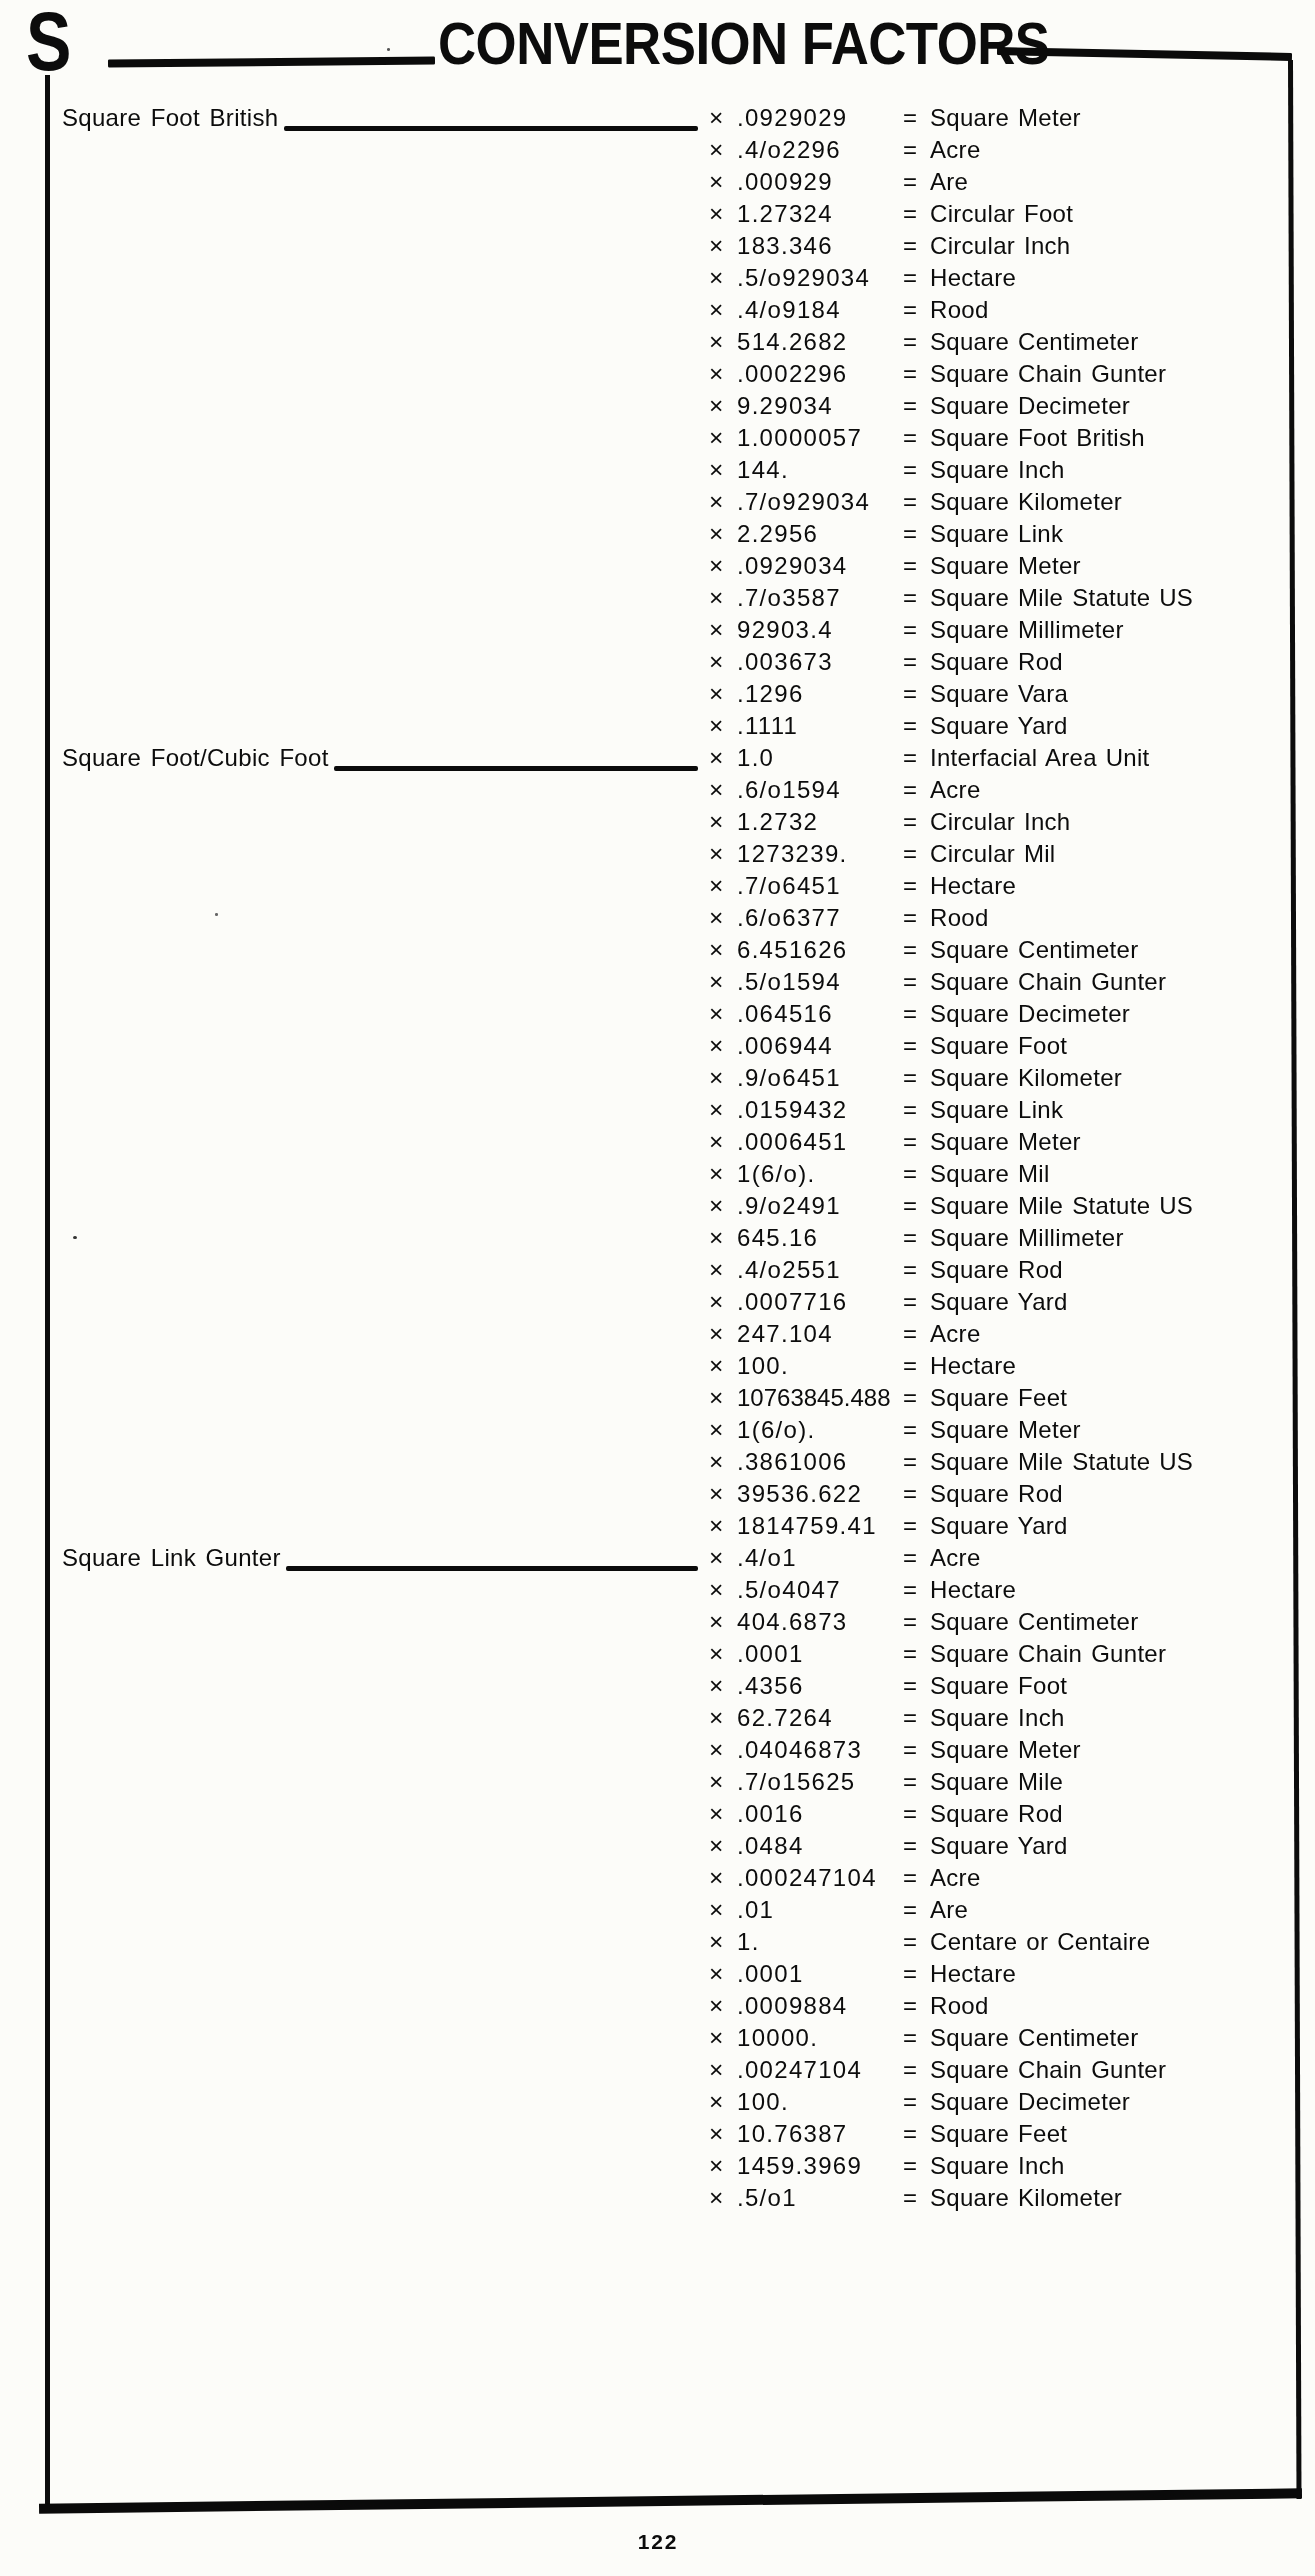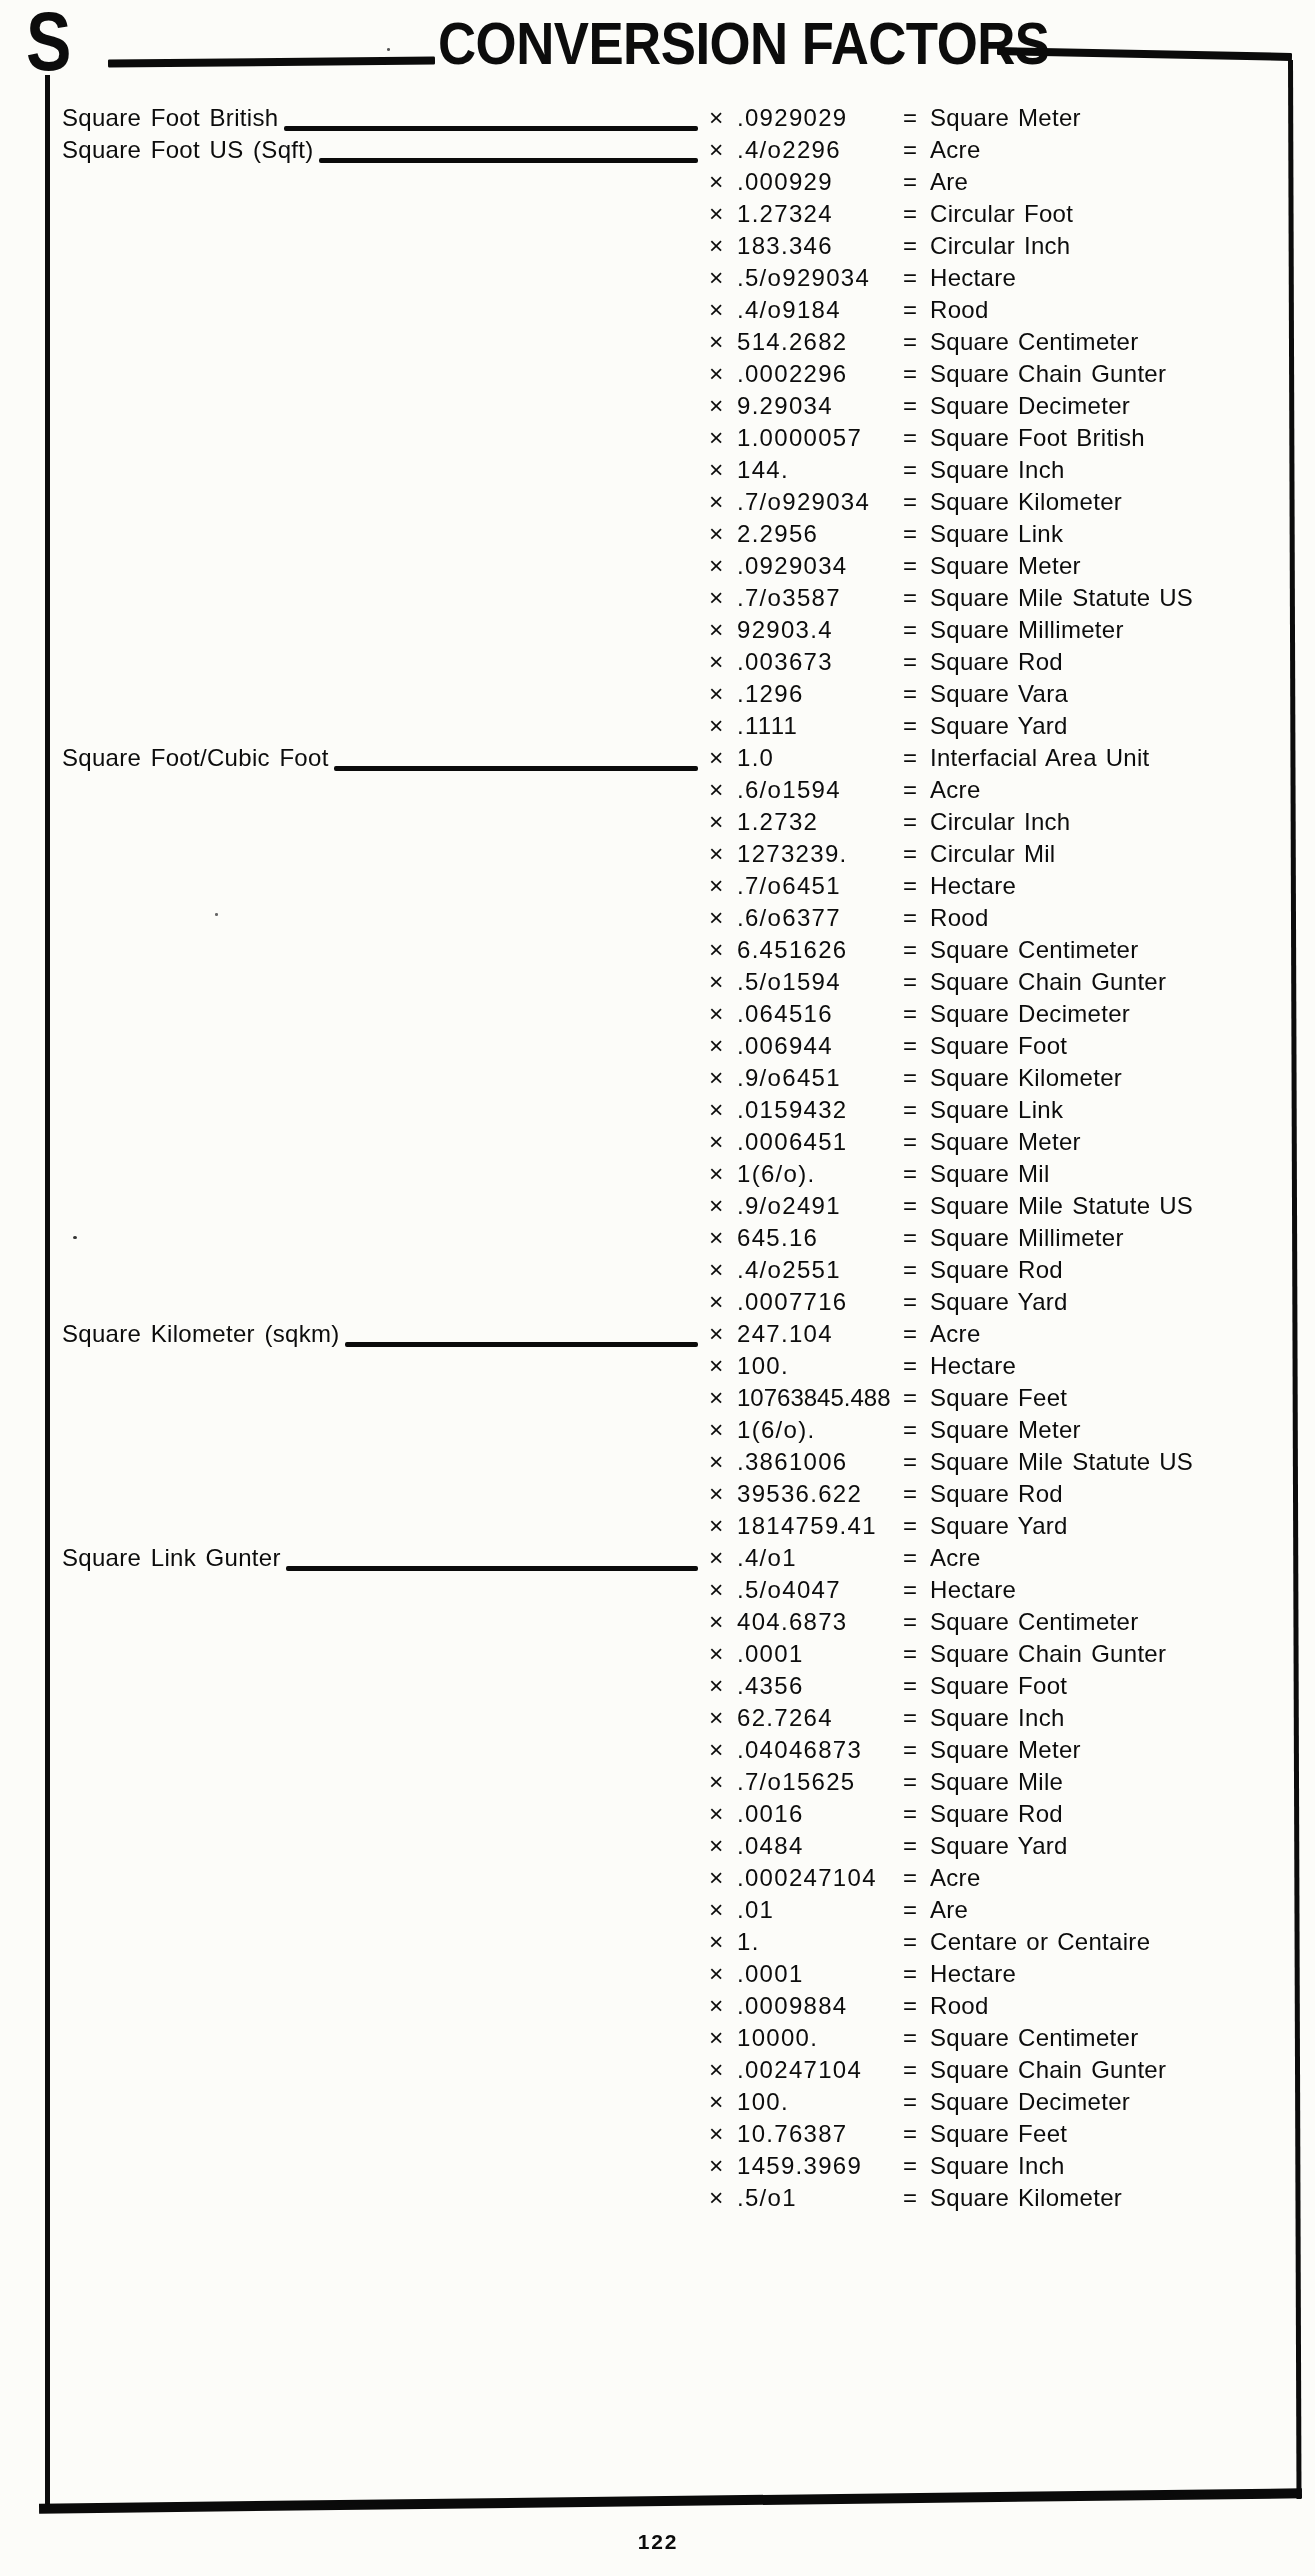--- a/index.html
+++ b/index.html
@@ -72,24 +72,20 @@
       <div class="namezone">
         <span class="name">Square Foot British</span>
         <div class="leader"></div>
       </div>
       <span class="mult">×</span>
       <span class="factor">.0929029</span>
       <span class="eq">=</span>
       <span class="result">Square Meter</span>
     </div>
     <div class="row">
-      <div class="namezone">
-        <span class="name">Square Foot US (Sqft)</span>
-        <div class="leader"></div>
-      </div>
       <span class="mult">×</span>
       <span class="factor">.4/o2296</span>
       <span class="eq">=</span>
       <span class="result">Acre</span>
     </div>
     <div class="row">
       <span class="mult">×</span>
       <span class="factor">.000929</span>
       <span class="eq">=</span>
       <span class="result">Are</span>
@@ -302,24 +298,20 @@
       <span class="eq">=</span>
       <span class="result">Square Rod</span>
     </div>
     <div class="row">
       <span class="mult">×</span>
       <span class="factor">.0007716</span>
       <span class="eq">=</span>
       <span class="result">Square Yard</span>
     </div>
     <div class="row">
-      <div class="namezone">
-        <span class="name">Square Kilometer (sqkm)</span>
-        <div class="leader"></div>
-      </div>
       <span class="mult">×</span>
       <span class="factor">247.104</span>
       <span class="eq">=</span>
       <span class="result">Acre</span>
     </div>
     <div class="row">
       <span class="mult">×</span>
       <span class="factor">100.</span>
       <span class="eq">=</span>
       <span class="result">Hectare</span>

